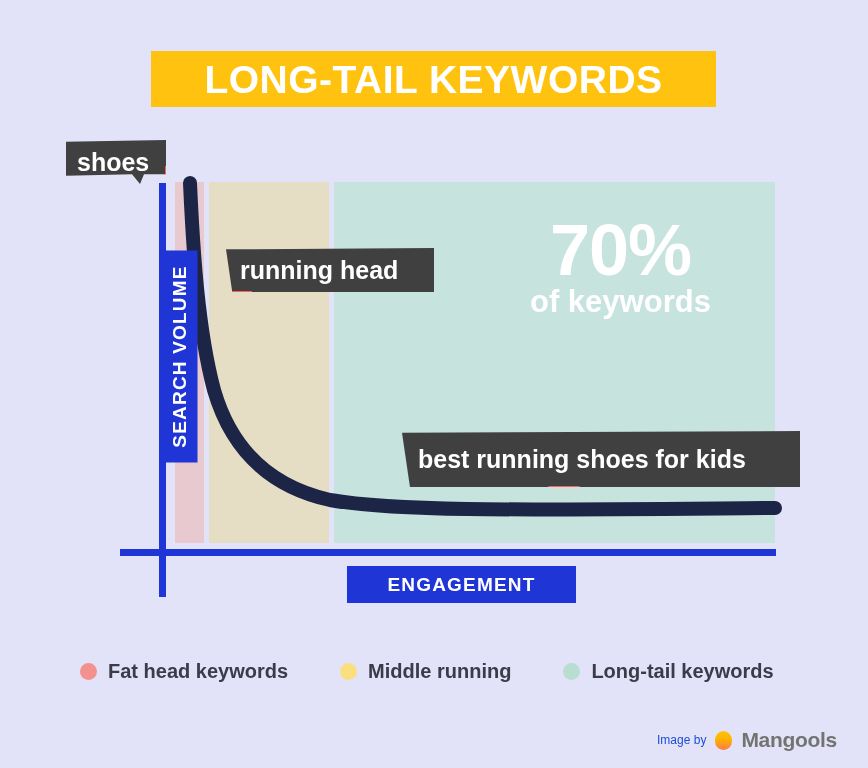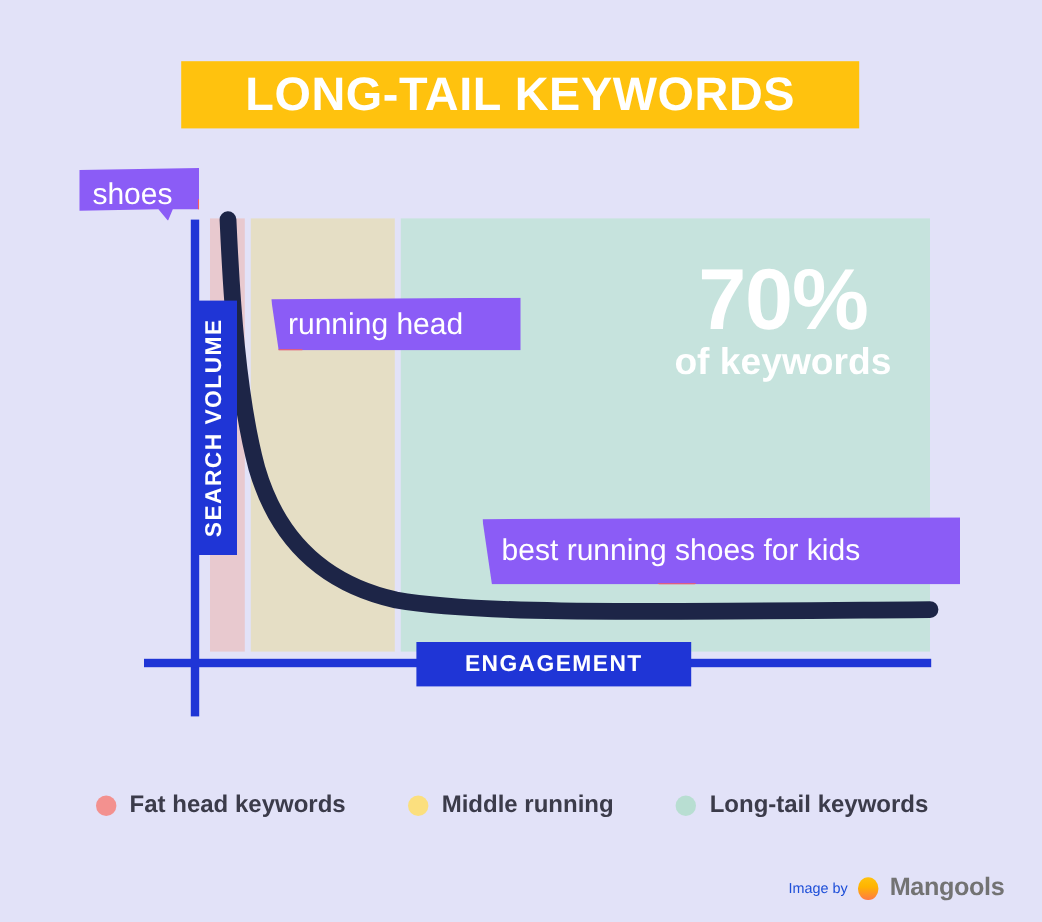--- a/index.html
+++ b/index.html
@@ -68,21 +68,21 @@
   }
   .label-y span {
     color: #ffffff;
     font-size: 19px;
     font-weight: 800;
     letter-spacing: 1.2px;
     white-space: nowrap;
   }
   .label-x {
     position: absolute;
-    left: 347px; top: 535px;
+    left: 347px; top: 566px;
     width: 229px; height: 37px;
     background: #1f35d6;
     display: flex; align-items: center; justify-content: center;
   }
   .label-x span {
     color: #ffffff;
     font-size: 19px;
     font-weight: 800;
     letter-spacing: 1.2px;
     white-space: nowrap;
@@ -92,44 +92,44 @@
   .curve-svg {
     position: absolute;
     left: 0; top: 0;
     width: 868px; height: 768px;
     pointer-events: none;
   }
 
   
   .traffic-block {
     position: absolute;
-    left: 562px; top: 216px;
+    left: 530px; top: 216px;
     text-align: center;
     color: #ffffff;
     pointer-events: none;
   }
   .traffic-pct {
     font-size: 72px;
     font-weight: 800;
     line-height: 0.95;
     letter-spacing: -1px;
   }
   .traffic-sub {
     font-size: 31px;
     font-weight: 800;
     line-height: 1.05;
     margin-top: 2px;
   }
 
   
   .callout {
     position: absolute;
-    background: #8b5cf6;
-    color: #ffffff;
-    font-weight: 400;
+    background: #404040;
+    color: #ffffff;
+    font-weight: 700;
     display: flex; align-items: center;
     white-space: nowrap;
   }
   .callout span { display: block; }
 
   .callout-shoes {
     left: 66px; top: 140px;
     width: 100px; height: 44px;
     padding-left: 11px;
     font-size: 25px;

